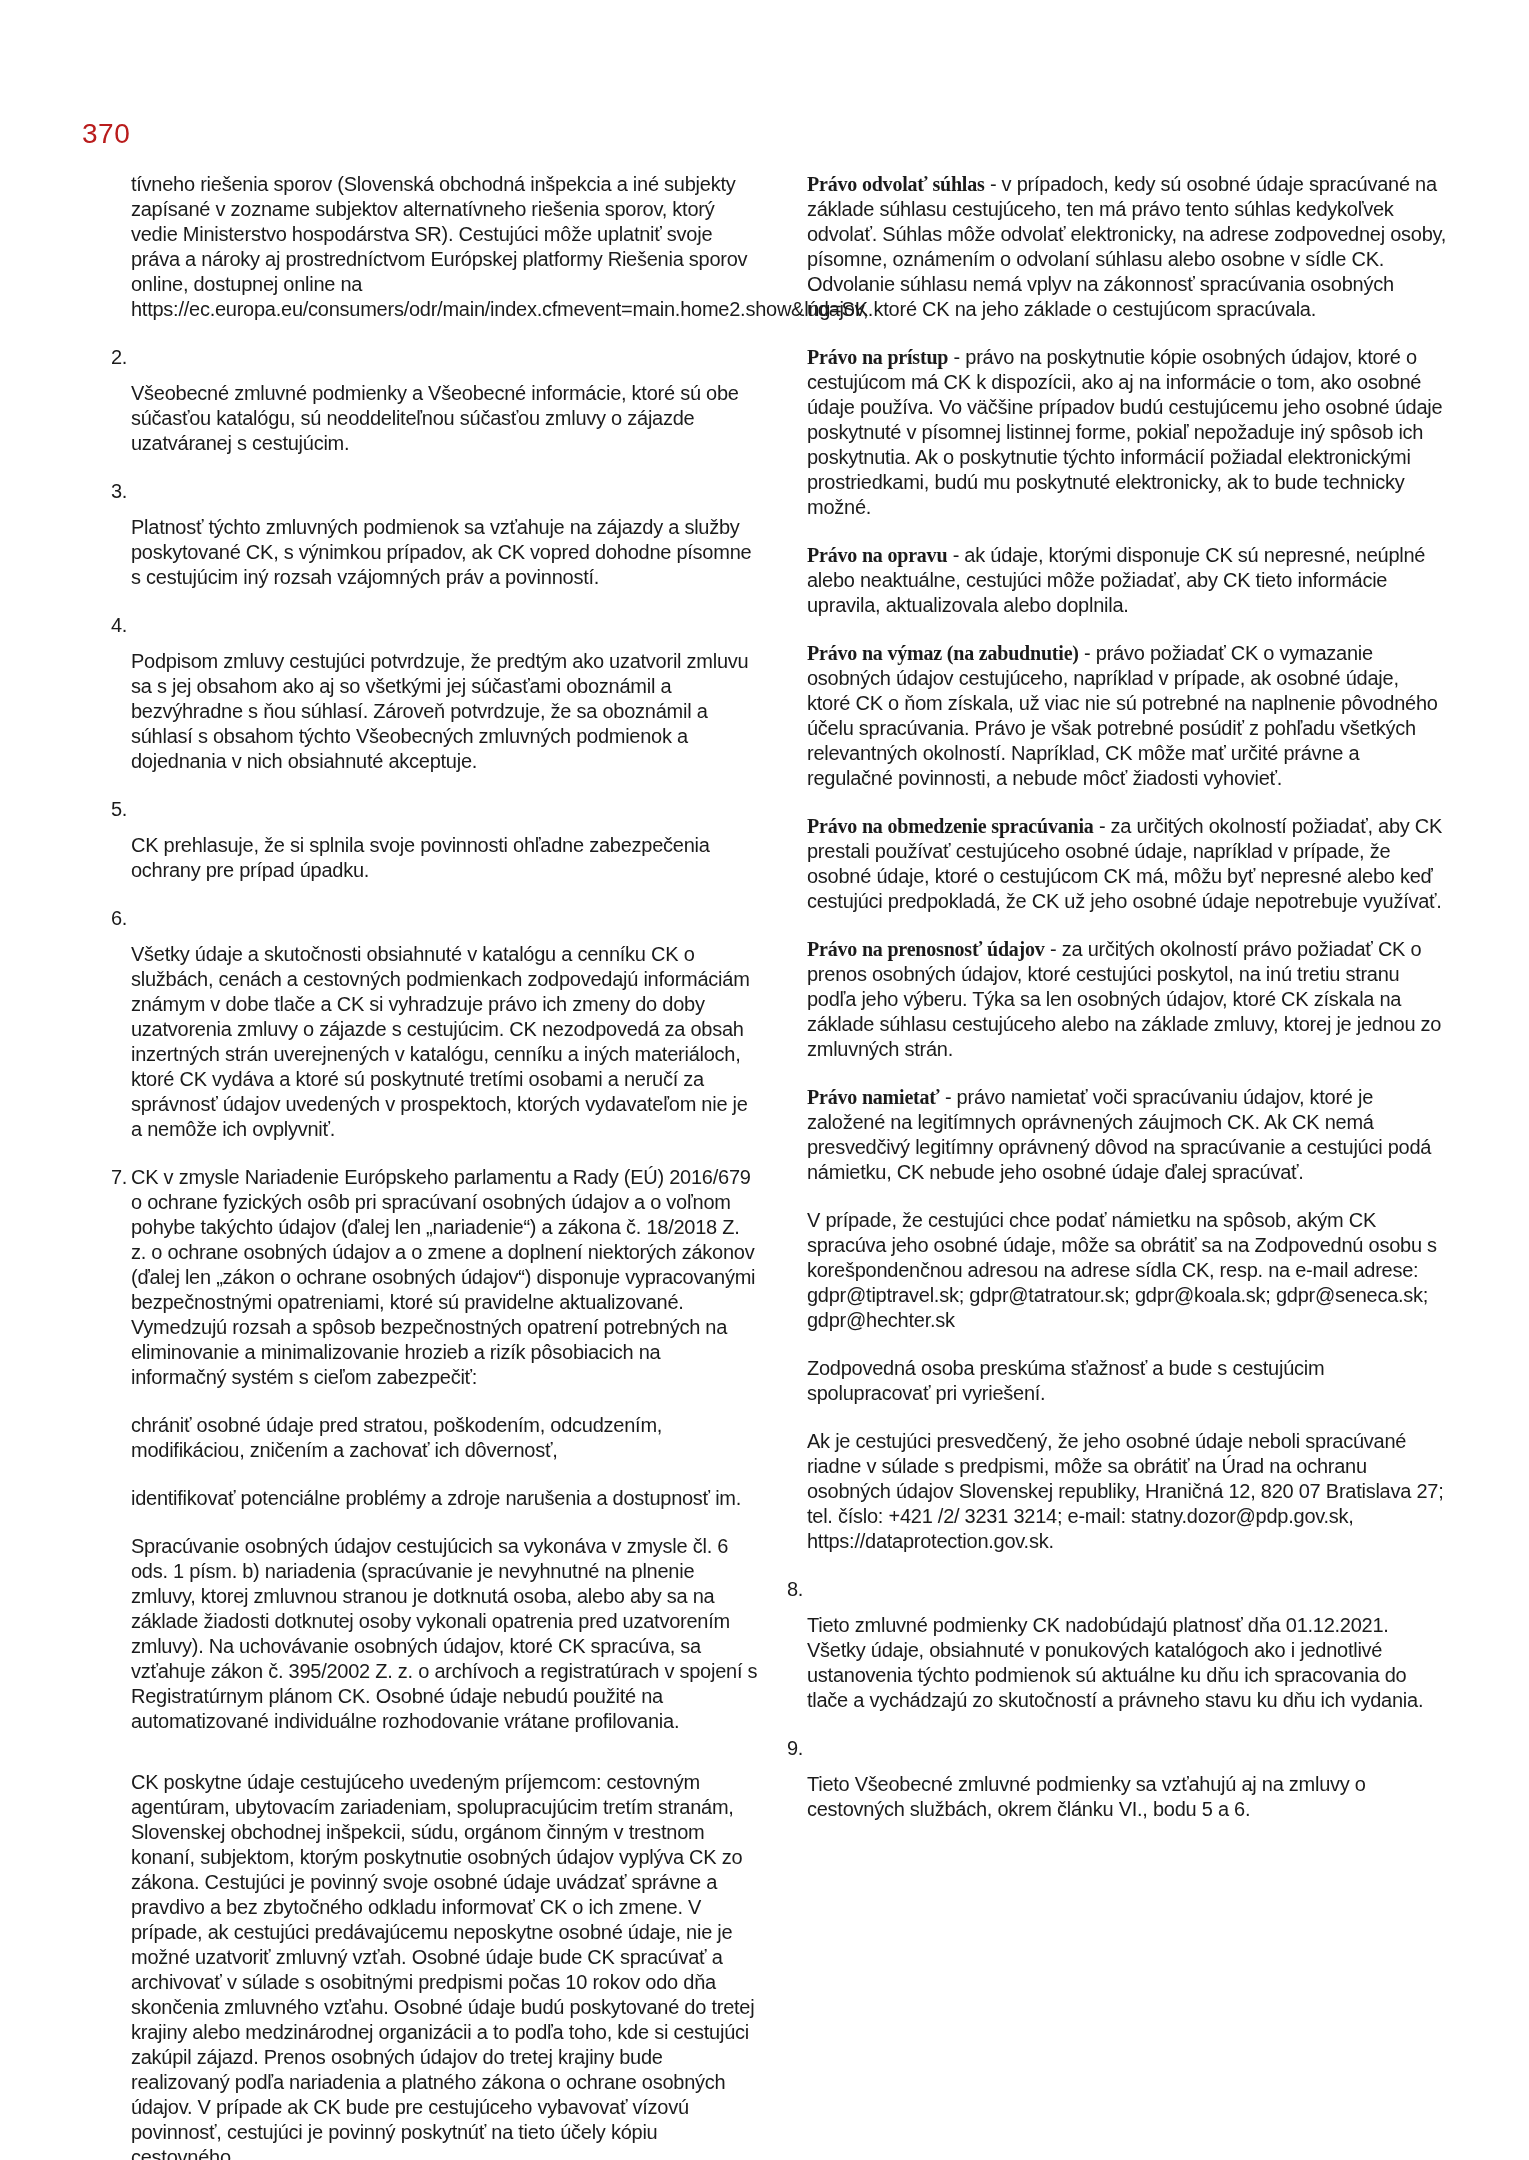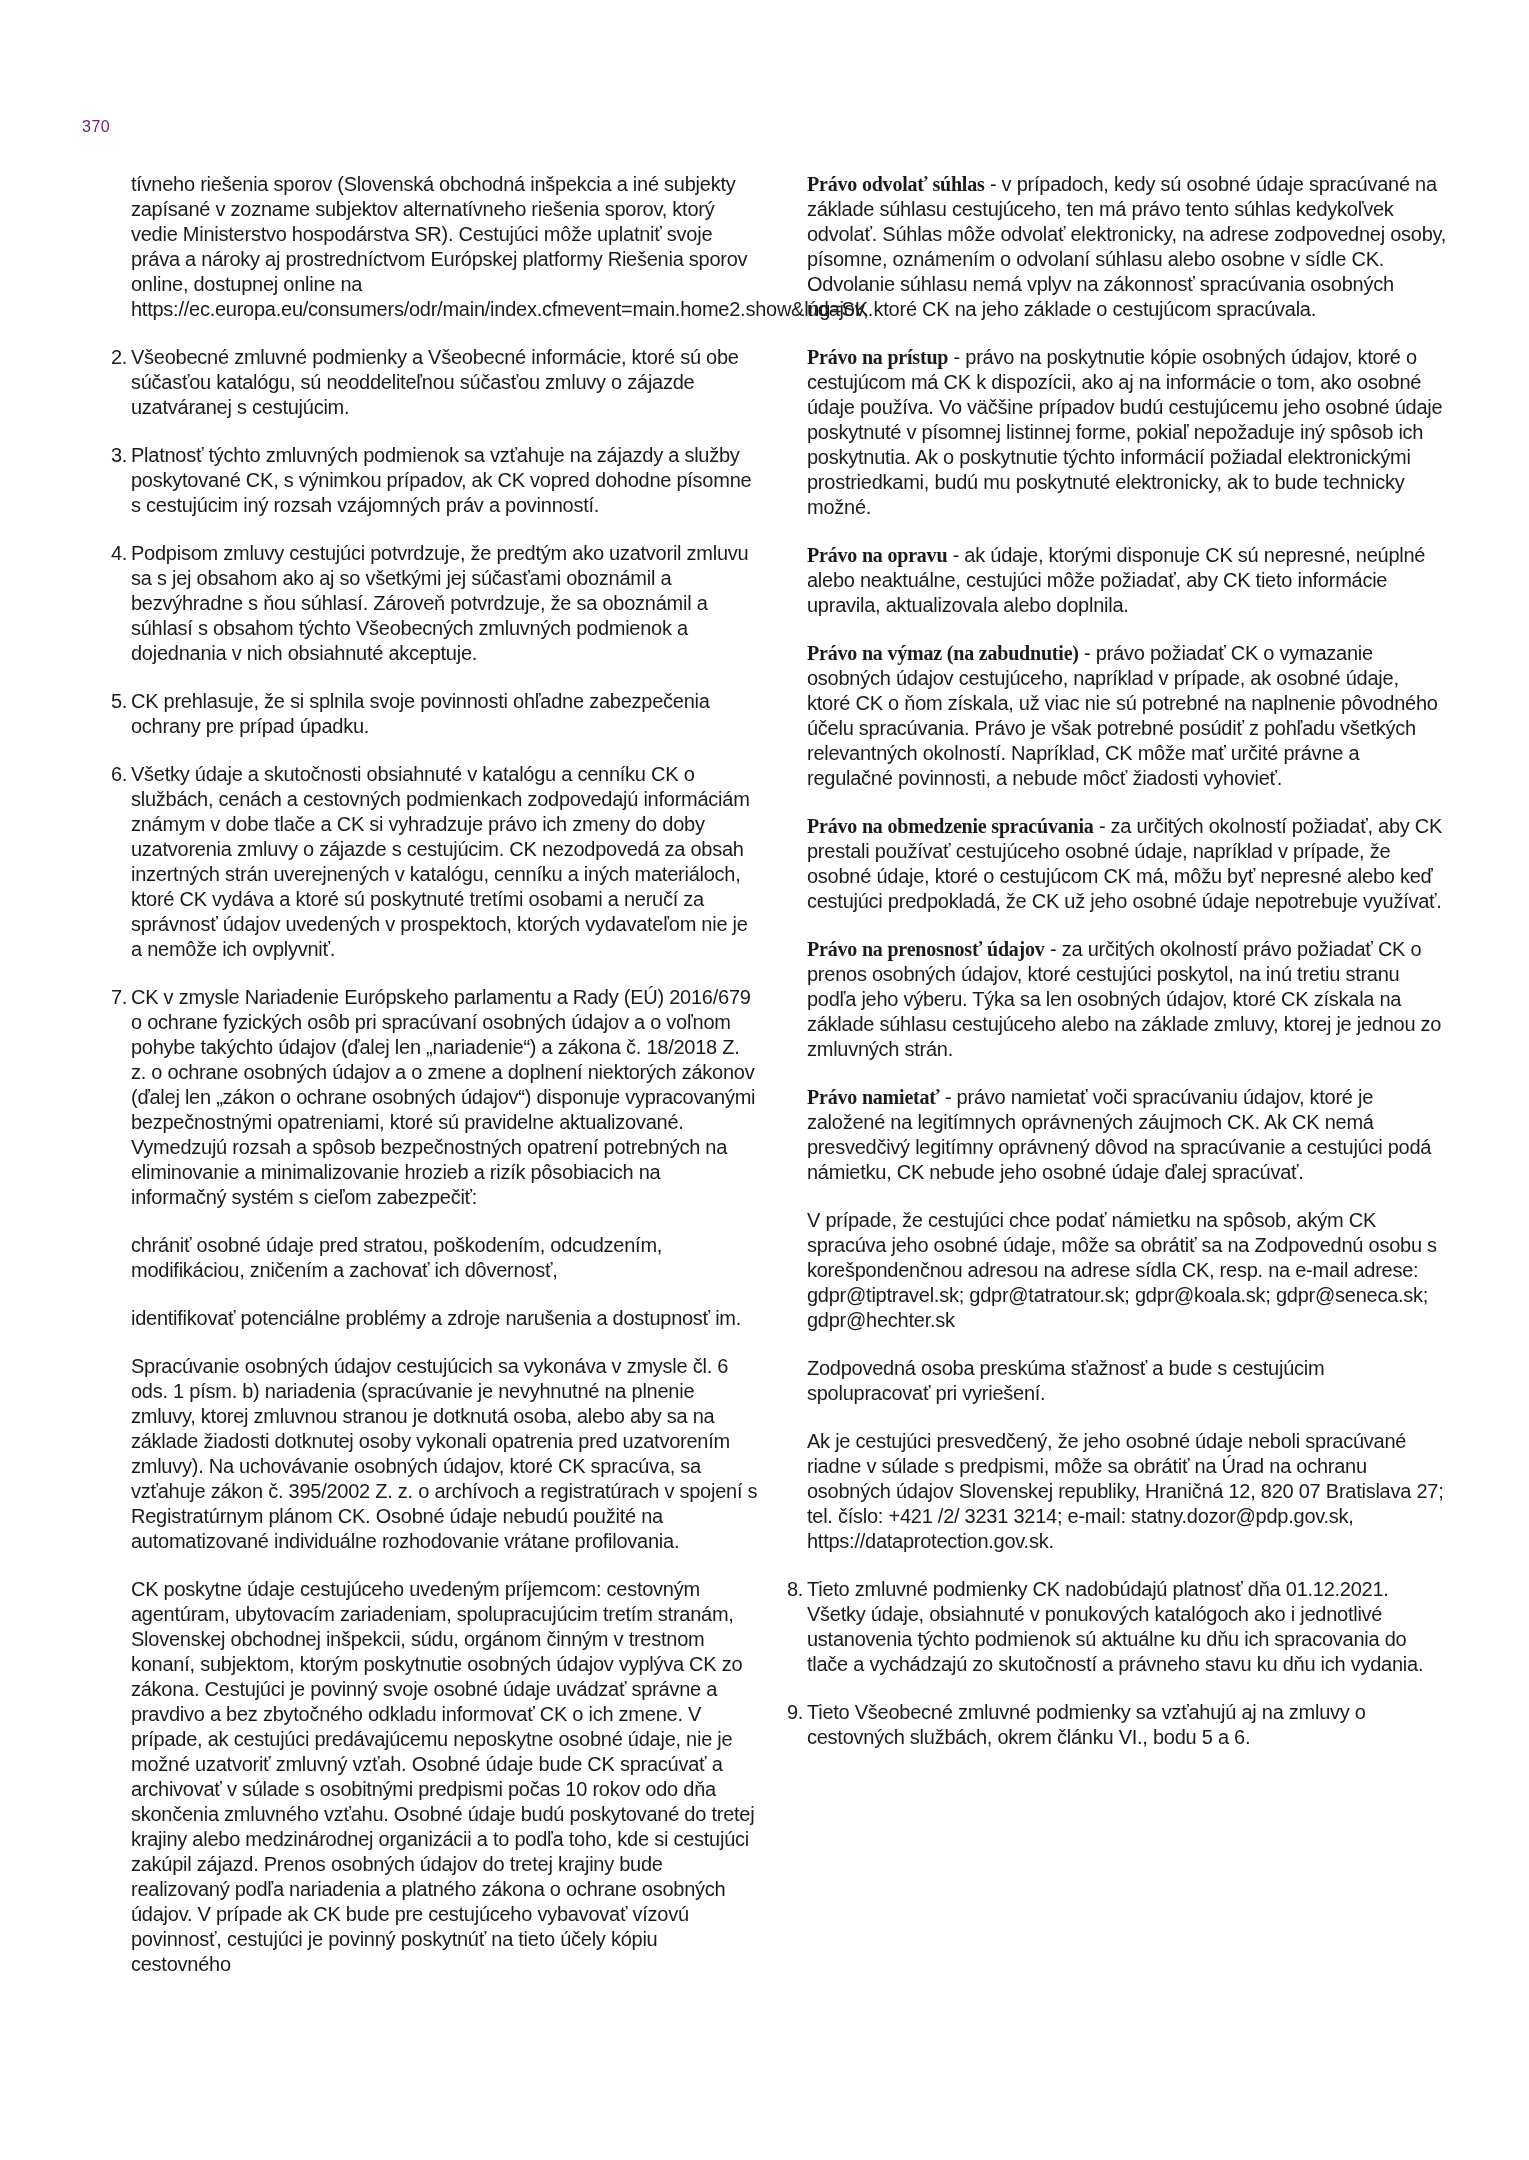--- a/index.html
+++ b/index.html
@@ -11,23 +11,23 @@
     background: #ffffff;
     color: #1b1b1b;
     font-family: "Liberation Sans", "DejaVu Sans", sans-serif;
     overflow: hidden;
     -webkit-font-smoothing: antialiased;
   }
   .pagenum {
     position: absolute;
     left: 82px;
     top: 118px;
-    font-size: 16px;
+    font-size: 28px;
     letter-spacing: 0.5px;
-    color: #701a75;
+    color: #b91c1c;
   }
   .columns {
     position: absolute;
     left: 111px;
     top: 172px;
     display: flex;
     gap: 28px;
     align-items: flex-start;
   }
   .col {
@@ -40,21 +40,21 @@
   .col-right { width: 660px; }
   .col p { margin: 0 0 23px 0; }
   .indent { padding-left: 20px; }
   .item {
     display: grid;
     grid-template-columns: 20px 1fr;
     margin-bottom: 23px;
   }
   .item .num { white-space: nowrap; }
   .item .body p { margin: 0 0 23px 0; }
-  .item .body p:last-child { margin-bottom: 0; }
+  .item .body p:last-child { margin-bottom: 0; margin-top: 36px; }
   .lead { font-weight: 700; letter-spacing: -0.2px; font-family: Liberation Serif, serif; }
 </style>
 </head>
 <body>
 
 <div class="page">
 
   <div class="pagenum">370</div>
 
   <div class="columns">

